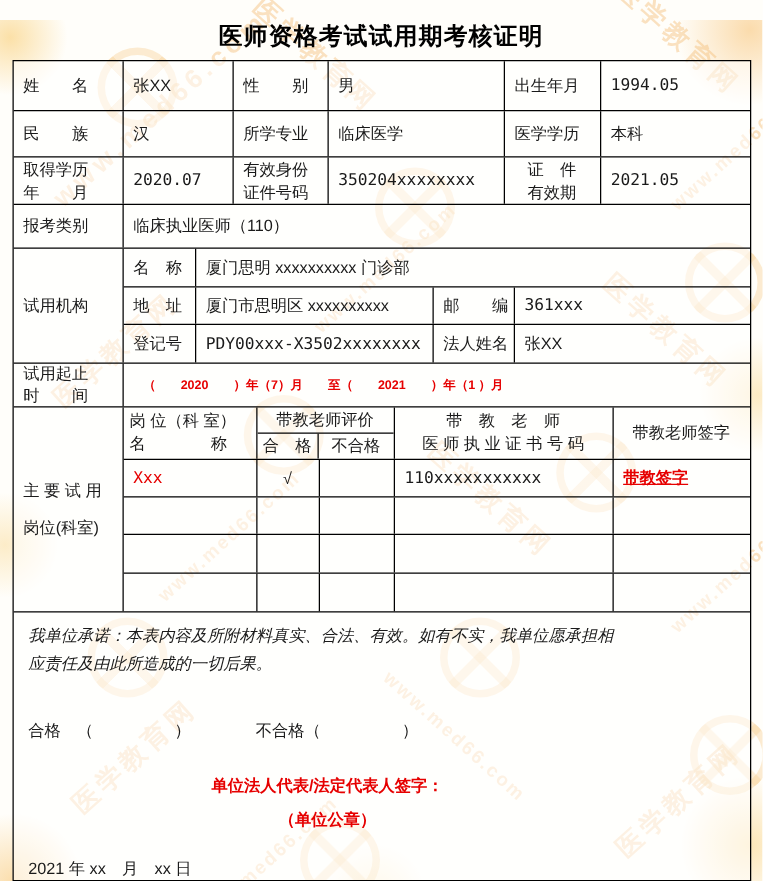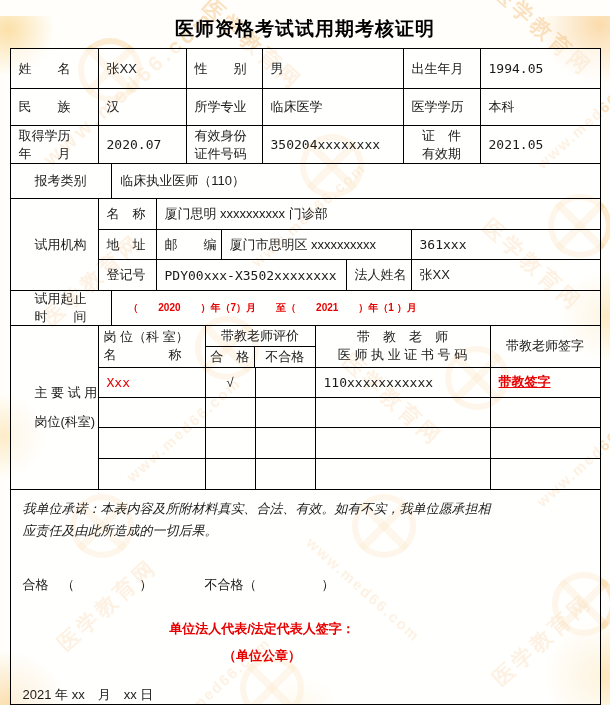--- a/index.html
+++ b/index.html
@@ -57,21 +57,21 @@
     border-right:1px solid #000; display:flex; align-items:center;
     padding-left:8px; overflow:hidden;
   }
   .cell:last-child { border-right:none; }
   .prewrap { white-space:pre-line; }
   .mono { font-family:"DejaVu Sans Mono", monospace; font-size:13px; }
   .red { color:#e60000; }
   .center { justify-content:center; padding-left:0; text-align:center; }
   
   .cA1{width:88px;} .cA2{width:88px;} .cA3{width:76px;} .cA4{width:141px;} .cA5{width:77px;} .cA6{width:119px;}
-  .label88{width:88px;margin-left:16px;} .span501{width:501px;}
+  .label88{width:88px;} .span501{width:501px;}
   
   .pane { display:flex; flex-direction:column; width:501px; }
   .subrow { display:flex; border-bottom:1px solid #000; }
   .pane .subrow:last-child { border-bottom:none; }
   .cO1{width:58px;} .cO2{width:443px;} .cO3{width:190px;} .cO4{width:65px;} .cO5{width:188px;}
   
   .cP1{width:107px;} .cPeval{width:110px;} .cPpass{width:50px;} .cPfail{width:60px;} .cPcert{width:175px;} .cPsign{width:109px;}
   .evalcol { display:flex; flex-direction:column; padding:0; align-items:stretch; }
   .evalcol .etop { height:21px; border-bottom:1px solid #000; display:flex; align-items:center; justify-content:center; }
   .evalcol .ebot { flex:1; display:flex; }
@@ -158,22 +158,22 @@
 
       <div class="row" style="height:92px;">
         <div class="cell label88">试用机构</div>
         <div class="pane">
           <div class="subrow" style="height:31px;">
             <div class="cell cO1">名　称</div>
             <div class="cell cO2">厦门思明 xxxxxxxxxx 门诊部</div>
           </div>
           <div class="subrow" style="height:31px;">
             <div class="cell cO1">地　址</div>
+            <div class="cell cO3">厦门市思明区 xxxxxxxxxx</div>
             <div class="cell cO4">邮　　编</div>
-            <div class="cell cO3">厦门市思明区 xxxxxxxxxx</div>
             <div class="cell cO5 mono">361xxx</div>
           </div>
           <div class="subrow" style="height:30px;">
             <div class="cell cO1">登记号</div>
             <div class="cell cO3 mono">PDY00xxx-X3502xxxxxxxx</div>
             <div class="cell cO4">法人姓名</div>
             <div class="cell cO5">张XX</div>
           </div>
         </div>
       </div>

